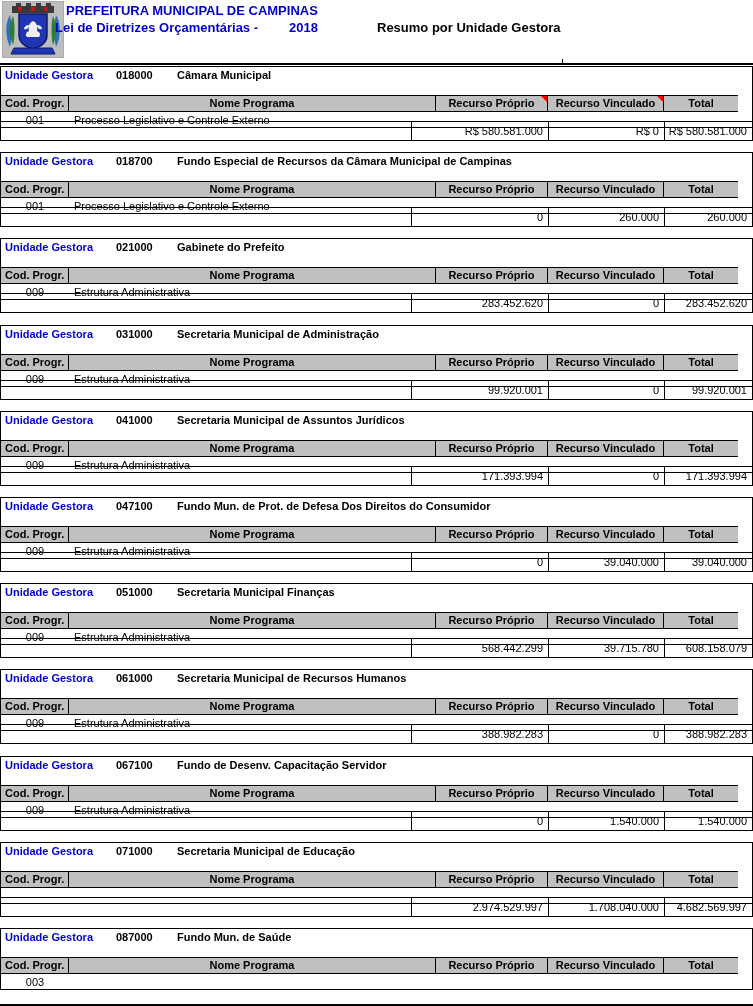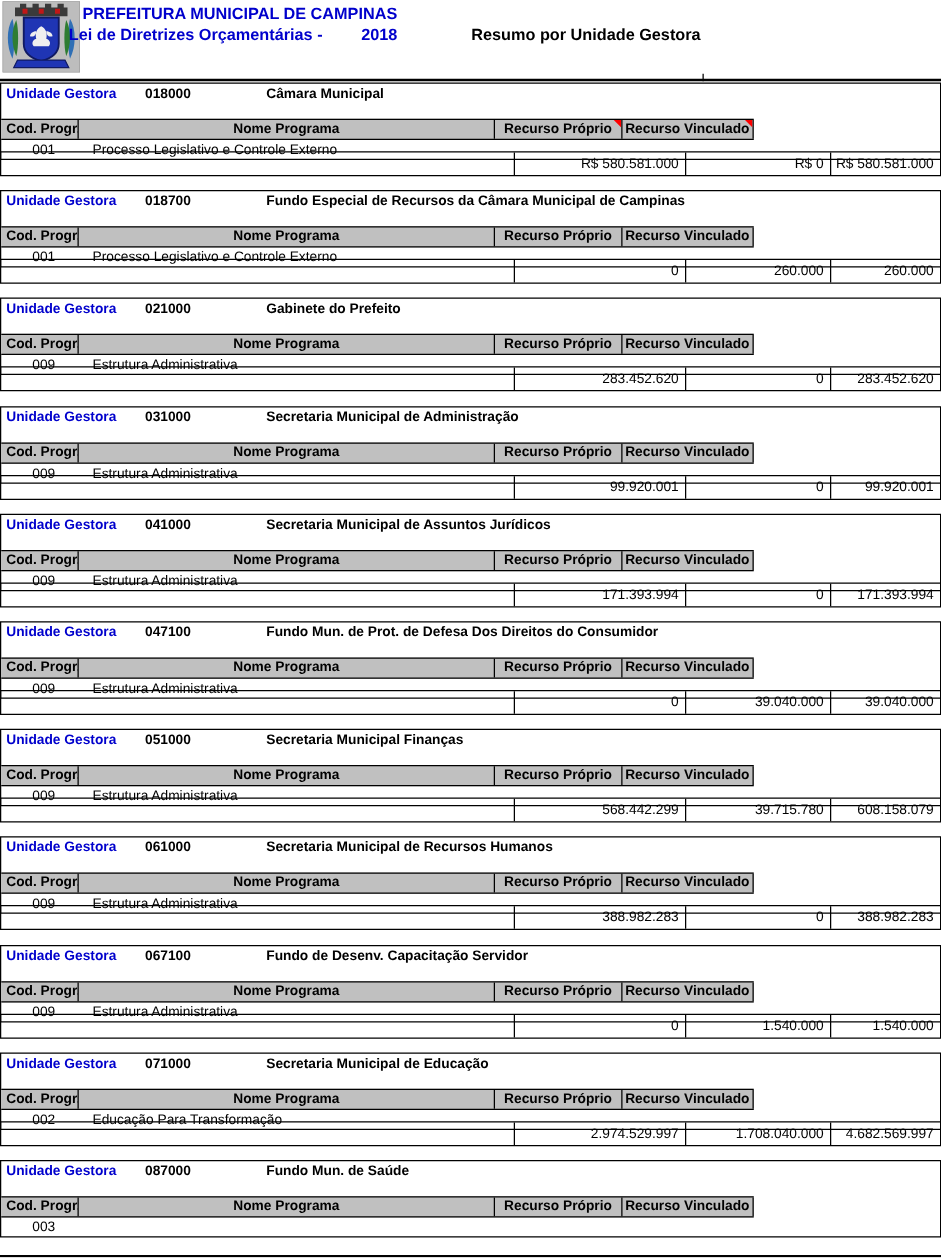--- a/index.html
+++ b/index.html
@@ -18,23 +18,23 @@
   #header-tick{position:absolute;top:59px;left:562px;width:1px;height:6px;background:#000;}
   
   .section{position:absolute;left:0;width:753px;height:87px;}
   .sec-box{
     position:absolute;top:0;left:0;width:753px;height:62px;
     border:1px solid #000;box-sizing:border-box;
   }
   .ug-row{position:absolute;top:1px;left:0;right:0;height:14px;line-height:14px;font-size:11px;font-weight:bold;}
   .ug-label{position:absolute;left:4px;color:#0000cc;white-space:nowrap;}
   .ug-code{position:absolute;left:115px;white-space:nowrap;}
-  .ug-name{position:absolute;left:176px;white-space:nowrap;margin-left:36px;}
+  .ug-name{position:absolute;left:176px;white-space:nowrap;}
   .head-row{
-    position:absolute;top:28px;left:0;width:602px;height:17px;box-sizing:border-box;
+    position:absolute;top:28px;left:0;width:737px;height:17px;box-sizing:border-box;
     border-top:1px solid #000;border-bottom:1px solid #000;
     background:#c0c0c0;display:flex;
     font-size:11px;font-weight:bold;
   }
   .hc{position:relative;height:15px;line-height:15px;box-sizing:border-box;overflow:hidden;white-space:nowrap;}
   .hc1{width:68px;padding-left:4px;text-align:left;border-right:1px solid #000;}
   .hc2{width:367px;text-align:center;border-right:1px solid #000;}
   .hc3{width:112px;text-align:center;border-right:1px solid #000;}
   .hc4{width:116px;text-align:center;border-right:1px solid #000;}
   .hc5{flex:1;text-align:center;}
@@ -352,24 +352,20 @@
         <span class="ug-code">071000</span>
         <span class="ug-name">Secretaria Municipal de Educação</span>
       </div>
       <div class="head-row">
         <div class="hc hc1">Cod. Progr.</div>
         <div class="hc hc2">Nome Programa</div>
         <div class="hc hc3"><span>Recurso Próprio</span></div>
         <div class="hc hc4"><span>Recurso Vinculado</span></div>
         <div class="hc hc5">Total</div>
       </div>
-      <div class="prog-row">
-        <span class="prog-code">002</span>
-        <span class="prog-name">Educação Para Transformação</span>
-      </div>
     </div>
     <div class="totals-row">
       <div class="tc tc0"></div>
       <div class="tc tc1">2.974.529.997</div>
       <div class="tc tc2">1.708.040.000</div>
       <div class="tc tc3">4.682.569.997</div>
     </div>
 
   </div>
 

